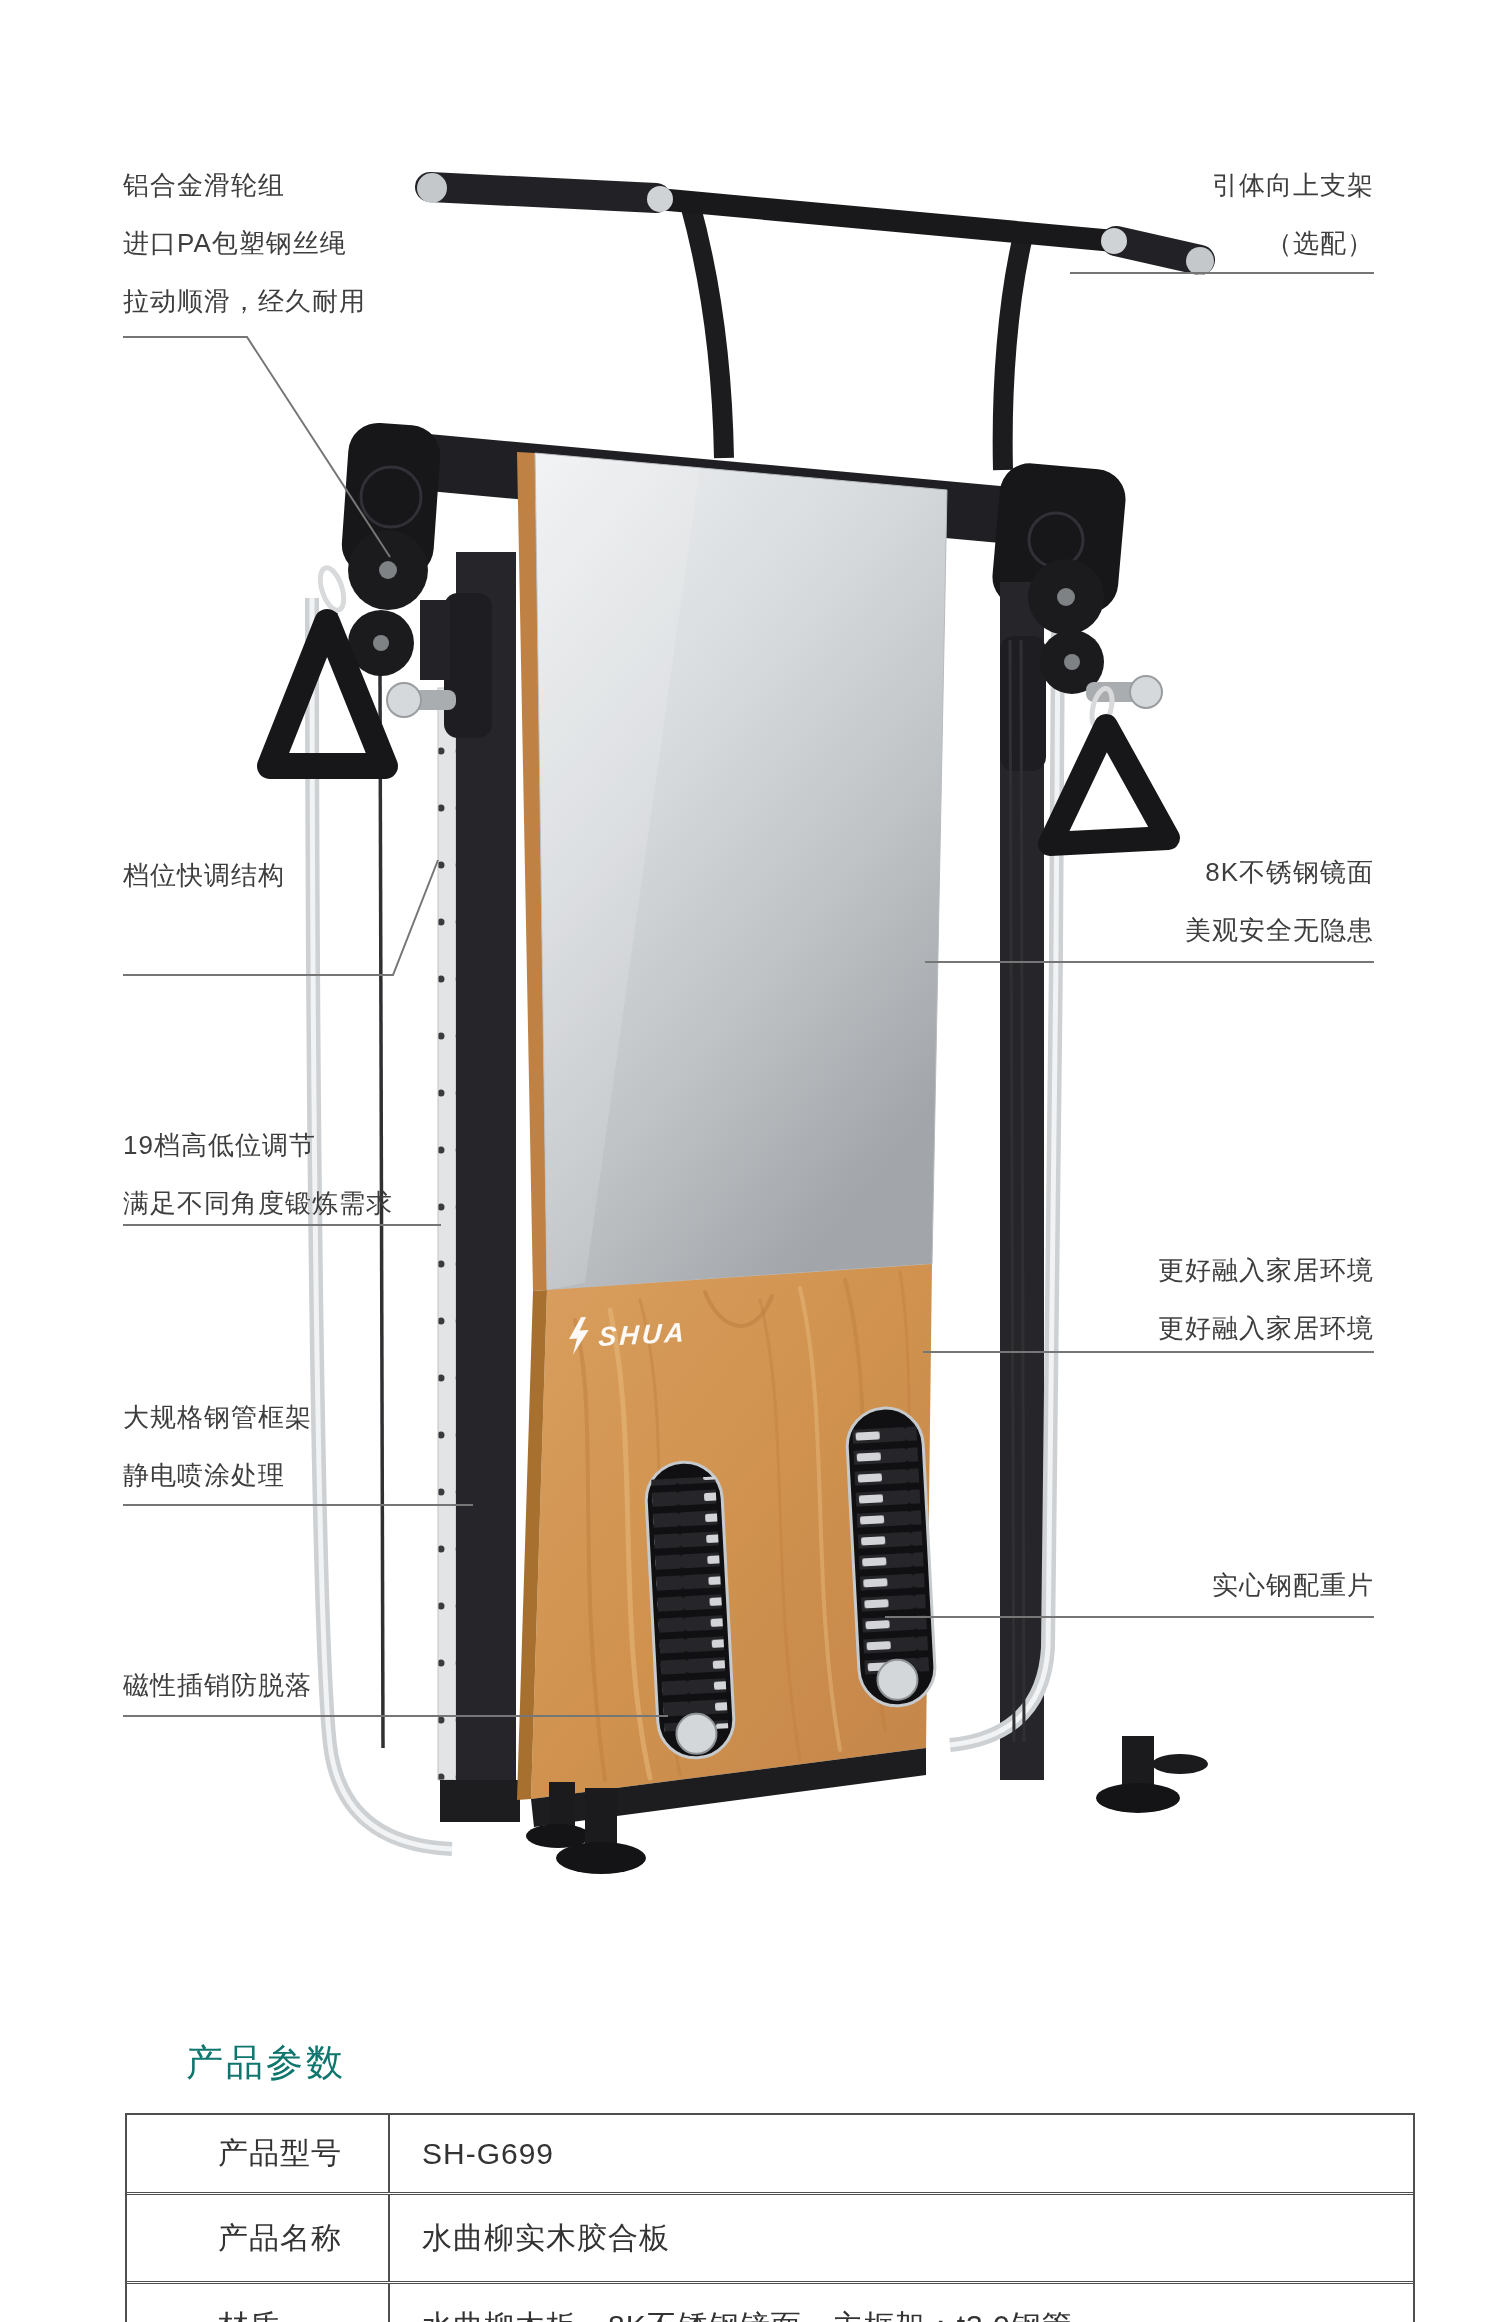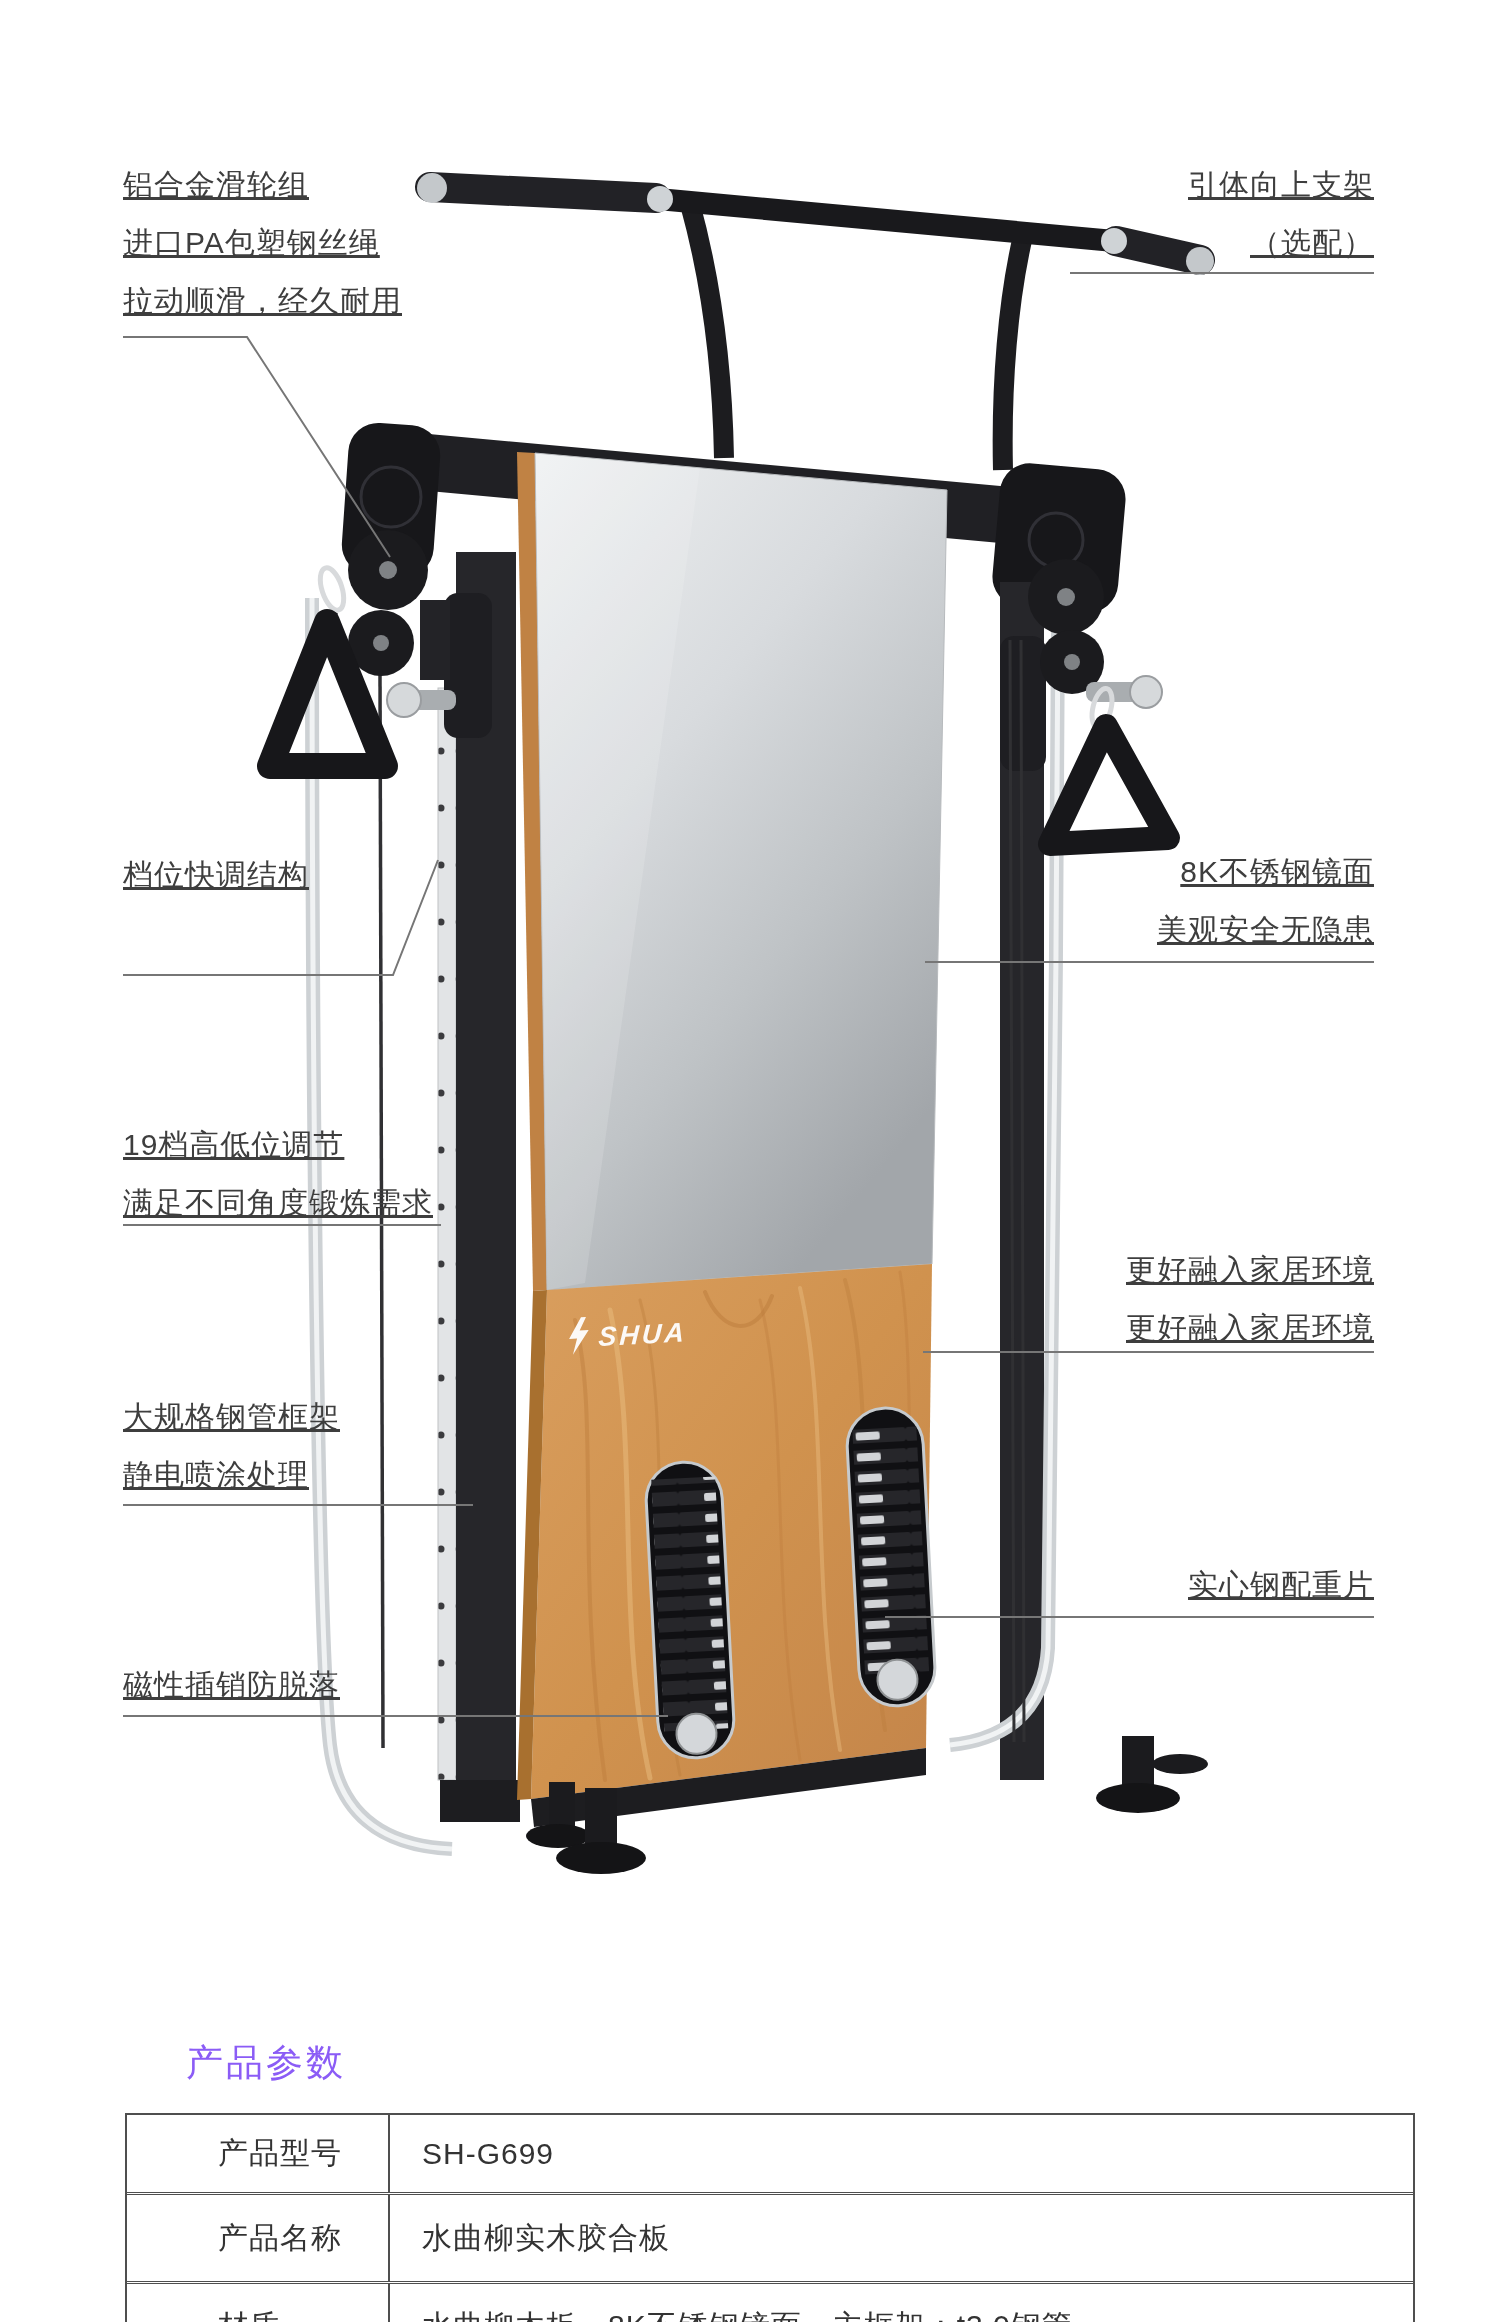--- a/index.html
+++ b/index.html
@@ -1,22 +1,22 @@
 <!DOCTYPE html>
 <html><head>
 <meta charset="utf-8">
 <style>
   html,body{margin:0;padding:0;background:#fff;}
   .page{position:relative;width:1500px;height:2322px;background:#ffffff;overflow:hidden;
         font-family:"Liberation Sans","DejaVu Sans",sans-serif;color:#3e3e3e;}
   .art{position:absolute;left:0;top:0;width:1500px;height:2322px;}
-  .co{position:absolute;font-size:30px;line-height:58px;letter-spacing:1px;white-space:nowrap;color:#3e3e3e;text-decoration:underline;}
+  .co{position:absolute;font-size:26px;line-height:58px;letter-spacing:1px;white-space:nowrap;color:#3e3e3e;}
   .co-left{left:123px;text-align:left;}
   .co-right{right:126px;text-align:right;}
-  .spec-title{position:absolute;left:186px;top:2038px;font-size:37px;letter-spacing:3px;color:#8b5cf6;font-weight:500;}
+  .spec-title{position:absolute;left:186px;top:2038px;font-size:37px;letter-spacing:3px;color:#0f766e;font-weight:500;}
   .spec-table{position:absolute;left:125px;top:2113px;width:1290px;box-sizing:border-box;
               border:2px solid #4f4f4f;border-bottom:none;background:#fff;}
   .spec-row{display:flex;}
   .spec-row + .spec-row{border-top:3px double #4f4f4f;}
   .row-1{height:77px;}
   .row-2{height:86px;}
   .row-3{height:120px;}
   .spec-label{width:263px;box-sizing:border-box;border-right:2px solid #4f4f4f;display:flex;align-items:center;
               padding-left:91px;font-size:30px;letter-spacing:1px;color:#333;}
   .spec-value{flex:1;display:flex;align-items:center;padding-left:32px;font-size:30px;letter-spacing:1px;color:#333;}

